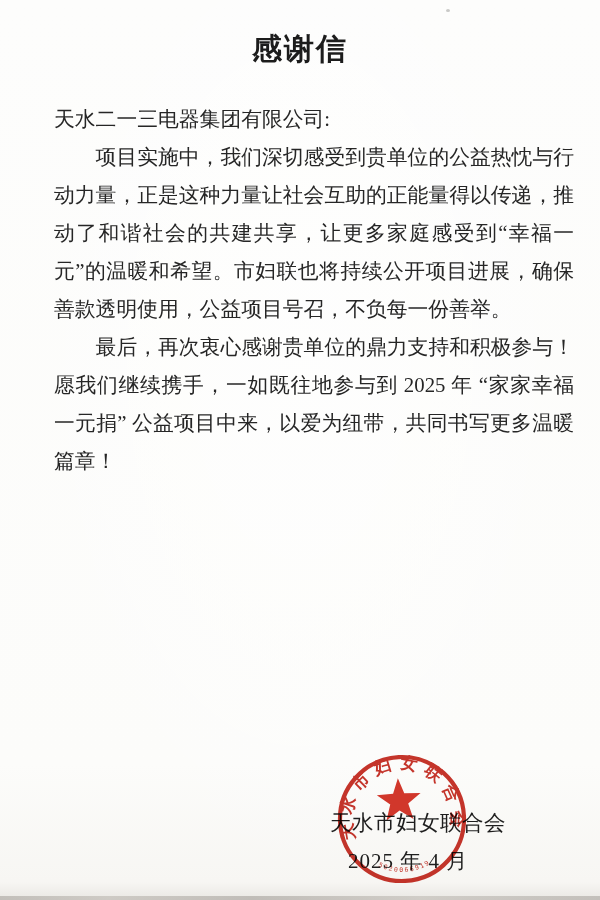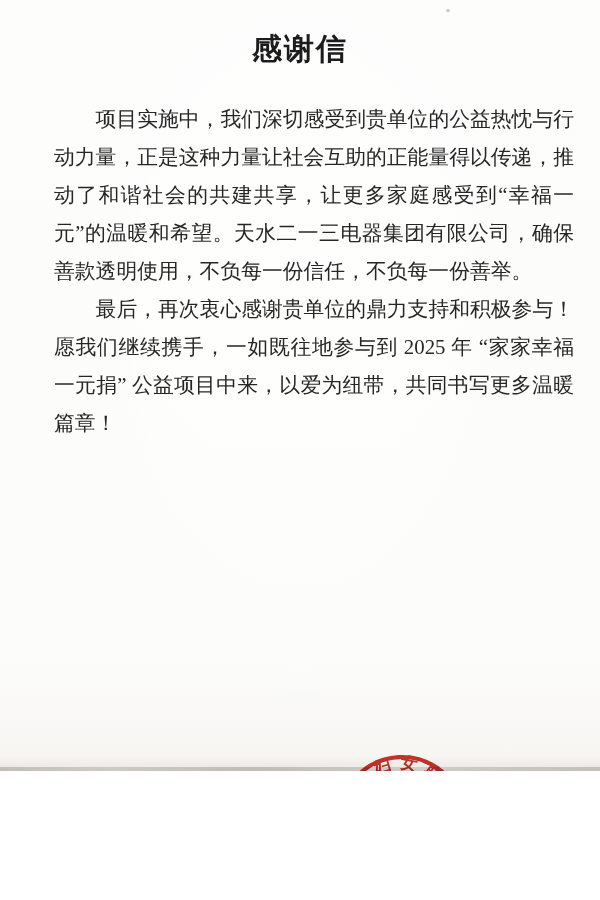--- a/index.html
+++ b/index.html
@@ -1,18 +1,18 @@
 <!DOCTYPE html>
 <html><head>
 <meta charset="utf-8">
 <style>
   html,body{margin:0;padding:0;}
   .page{
     position:relative;
-    width:600px;height:771px;
+    width:600px;height:900px;
     background:
       radial-gradient(ellipse at 50% 40%, rgba(255,255,255,0.6), rgba(0,0,0,0) 70%),
       linear-gradient(180deg,#fdfdfc 0%, #fcfcfa 85%, #f7f6f3 98%, #e9e7e3 100%);
     overflow:hidden;
     font-family:"Liberation Serif", serif;
     color:#262626;
   }
   .title{
     margin:34px 0 0 0;
     text-align:center;
@@ -93,21 +93,22 @@
   }
 </style>
 </head>
 <body>
 
 <div class="page">
 
   <h1 class="title">感谢信</h1>
 
   <div class="content">
-    <p class="para">项目实施中，我们深切感受到贵单位的公益热忱与行动力量，正是这种力量让社会互助的正能量得以传递，推动了和谐社会的共建共享，让更多家庭感受到“幸福一元”的温暖和希望。天水二一三电器集团有限公司，确保善款透明使用，不负每一份信任，不负每一份善举。</p>
+    <p class="recipient">天水二一三电器集团有限公司:</p>
+    <p class="para">项目实施中，我们深切感受到贵单位的公益热忱与行动力量，正是这种力量让社会互助的正能量得以传递，推动了和谐社会的共建共享，让更多家庭感受到“幸福一元”的温暖和希望。市妇联也将持续公开项目进展，确保善款透明使用，公益项目号召，不负每一份善举。</p>
     <p class="para">最后，再次衷心感谢贵单位的鼎力支持和积极参与！愿我们继续携手，一如既往地参与到 2025 年 “家家幸福一元捐” 公益项目中来，以爱为纽带，共同书写更多温暖篇章！</p>
   </div>
 
   <div class="sig">天水市妇女联合会</div>
   <div class="date">2025 年 4 月</div>
 
   <div class="seal">
     <svg viewBox="0 0 150 150" width="150" height="150" xmlns="http://www.w3.org/2000/svg">
       <circle class="seal-ring" cx="75" cy="75" r="62"></circle>
       <polygon class="seal-star" points="73,34 78.6,49.3 94.9,49.9 82.0,59.9 86.5,75.6 73,66.5 59.5,75.6 64.0,59.9 51.1,49.9 67.4,49.3"></polygon>

